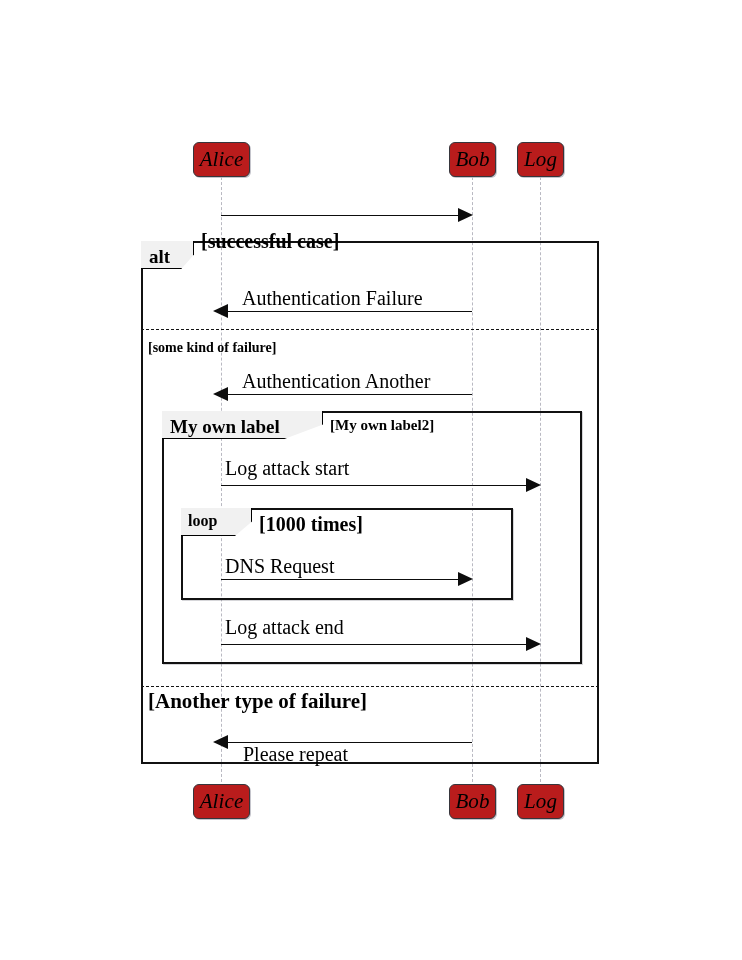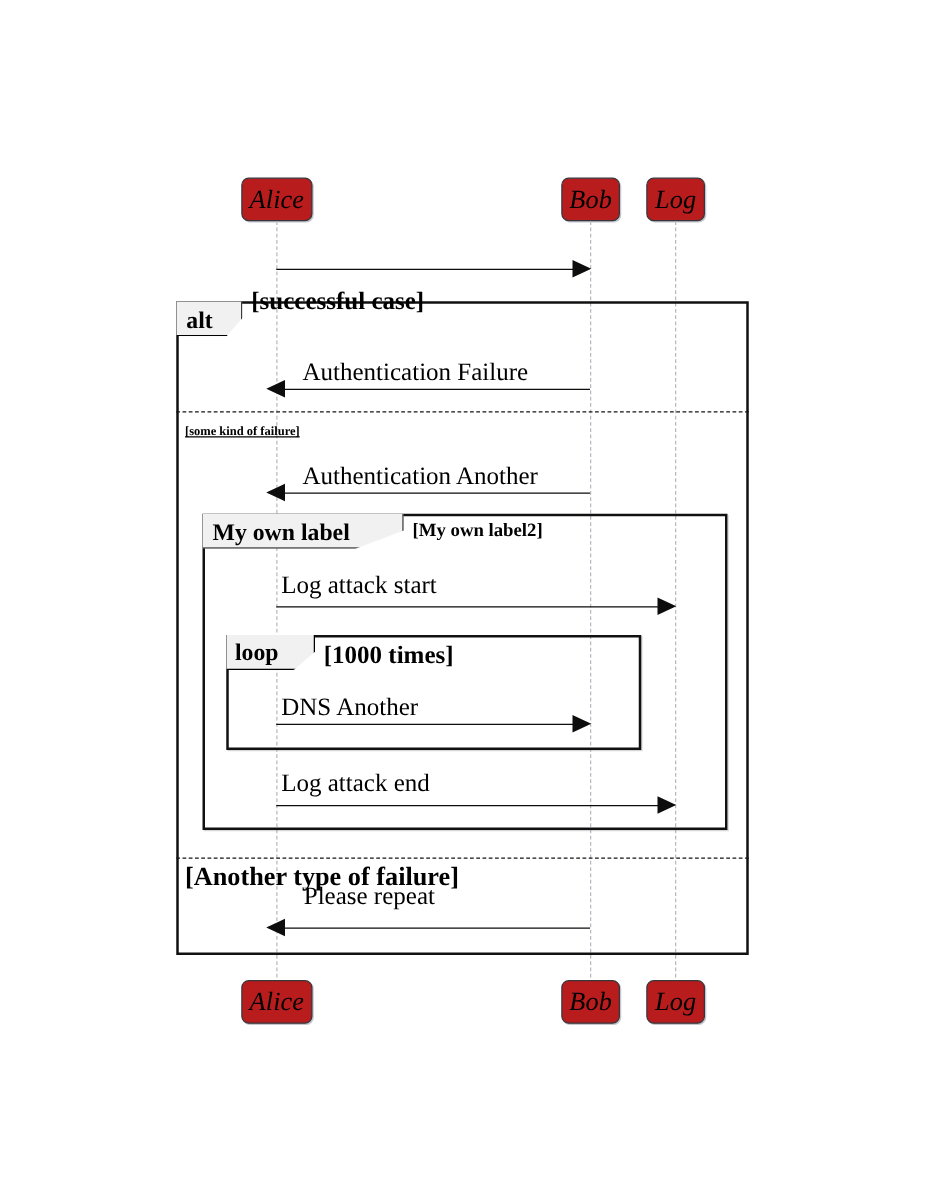--- a/index.html
+++ b/index.html
@@ -137,54 +137,54 @@
 
   <div class="op-tag-border" style="left:141px; top:241px; width:53px; height:28px;"></div>
   <div class="op-label" style="left:149px; top:247px; font-size:19px;">alt</div>
   <div class="guard" style="left:201px; top:231px; font-size:20px;">[successful case]</div>
 
   <div class="msg-label" style="left:242px; top:288px;">Authentication Failure</div>
   <div class="msg-line" style="left:228px; top:311px; width:244px;"></div>
   <div class="arrowhead left" style="left:213px; top:304px;"></div>
 
   <div class="divider" style="left:141px; top:329px; width:458px;"></div>
-  <div class="guard" style="left:148px; top:341px; font-size:10px;text-decoration:underline;">[some kind of failure]</div>
+  <div class="guard" style="left:148px; top:341px; font-size:14px;">[some kind of failure]</div>
 
   <div class="msg-label" style="left:242px; top:371px;">Authentication Another</div>
   <div class="msg-line" style="left:228px; top:394px; width:244px;"></div>
   <div class="arrowhead left" style="left:213px; top:387px;"></div>
 
   <div class="fragment inner" style="left:162px; top:411px; width:420px; height:253px;"></div>
 
   <div class="op-tag-border" style="left:162px; top:411px; width:161px; height:28px;"></div>
   <div class="op-label" style="left:170px; top:417px; font-size:19px;">My own label</div>
   <div class="guard" style="left:330px; top:418px; font-size:15px;">[My own label2]</div>
 
   <div class="msg-label" style="left:225px; top:458px;">Log attack start</div>
   <div class="msg-line" style="left:221px; top:485px; width:312px;"></div>
   <div class="arrowhead right" style="left:526px; top:478px;"></div>
 
   <div class="fragment inner" style="left:181px; top:508px; width:332px; height:92px;"></div>
 
   <div class="op-tag-border" style="left:181px; top:508px; width:71px; height:28px;"></div>
-  <div class="op-label" style="left:188px; top:513px; font-size:19px;">loop</div>
+  <div class="op-label" style="left:188px; top:513px; font-size:16px;">loop</div>
   <div class="guard" style="left:259px; top:514px; font-size:20px;">[1000 times]</div>
 
-  <div class="msg-label" style="left:225px; top:556px;">DNS Another</div>
+  <div class="msg-label" style="left:225px; top:556px;">DNS Request</div>
   <div class="msg-line" style="left:221px; top:579px; width:244px;"></div>
   <div class="arrowhead right" style="left:458px; top:572px;"></div>
 
   <div class="msg-label" style="left:225px; top:617px;text-align:right;">Log attack end</div>
   <div class="msg-line" style="left:221px; top:644px; width:312px;"></div>
   <div class="arrowhead right" style="left:526px; top:637px;"></div>
 
   <div class="divider" style="left:141px; top:686px; width:458px;"></div>
   <div class="guard" style="left:148px; top:691px; font-size:21px;">[Another type of failure]</div>
 
-  <div class="msg-label" style="left:243px; top:707px;">Please repeat</div>
+  <div class="msg-label" style="left:243px; top:744px;">Please repeat</div>
   <div class="msg-line" style="left:228px; top:742px; width:244px;"></div>
   <div class="arrowhead left" style="left:213px; top:735px;"></div>
 
   <div class="participant" style="left:193px; top:784px; width:57px; height:35px;">Alice</div>
 
   <div class="participant" style="left:449px; top:784px; width:47px; height:35px;">Bob</div>
 
   <div class="participant" style="left:517px; top:784px; width:47px; height:35px;">Log</div>
 
 </div>

